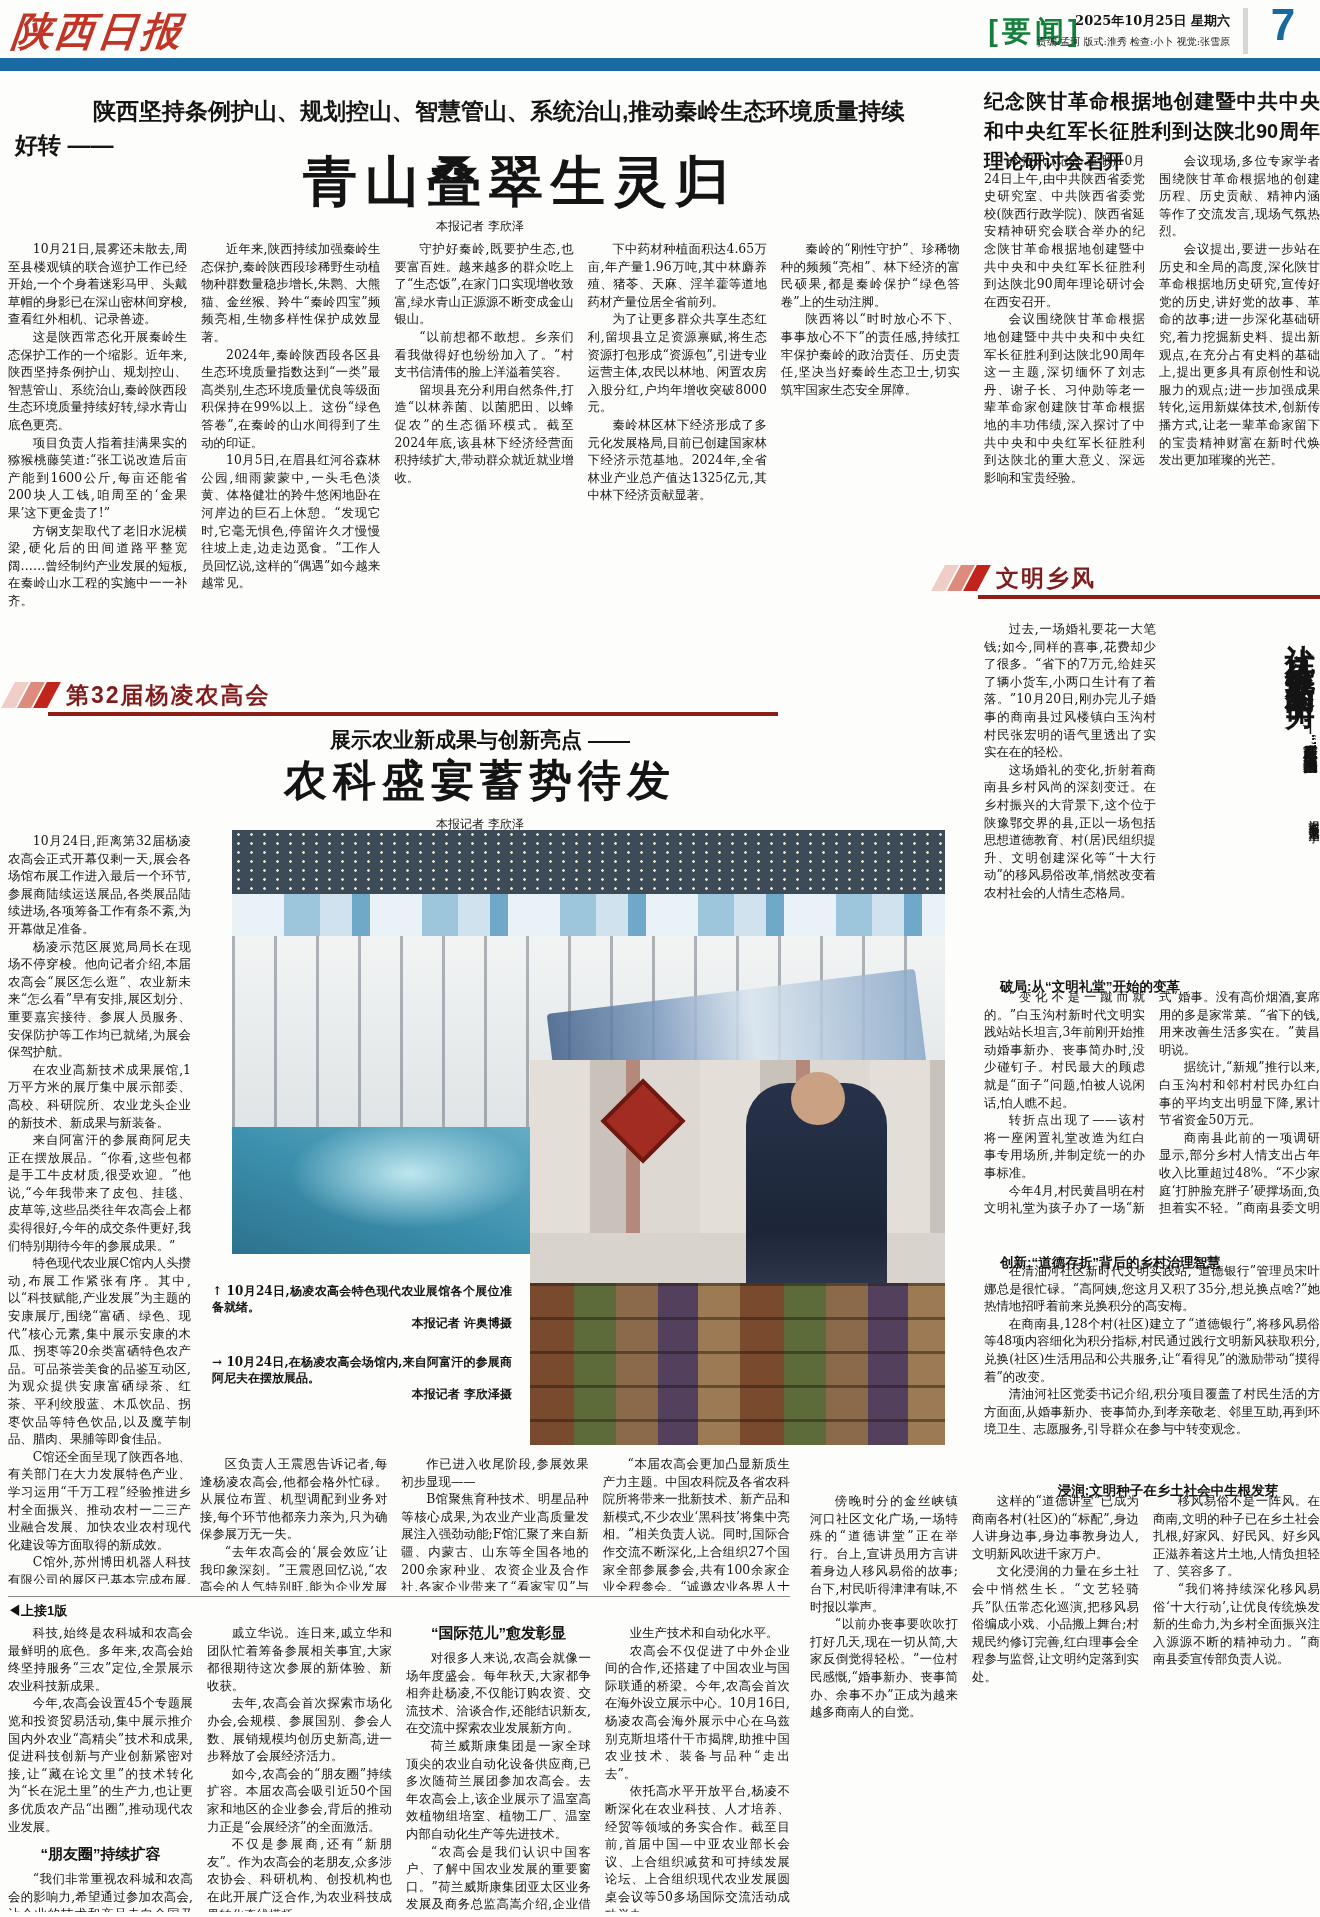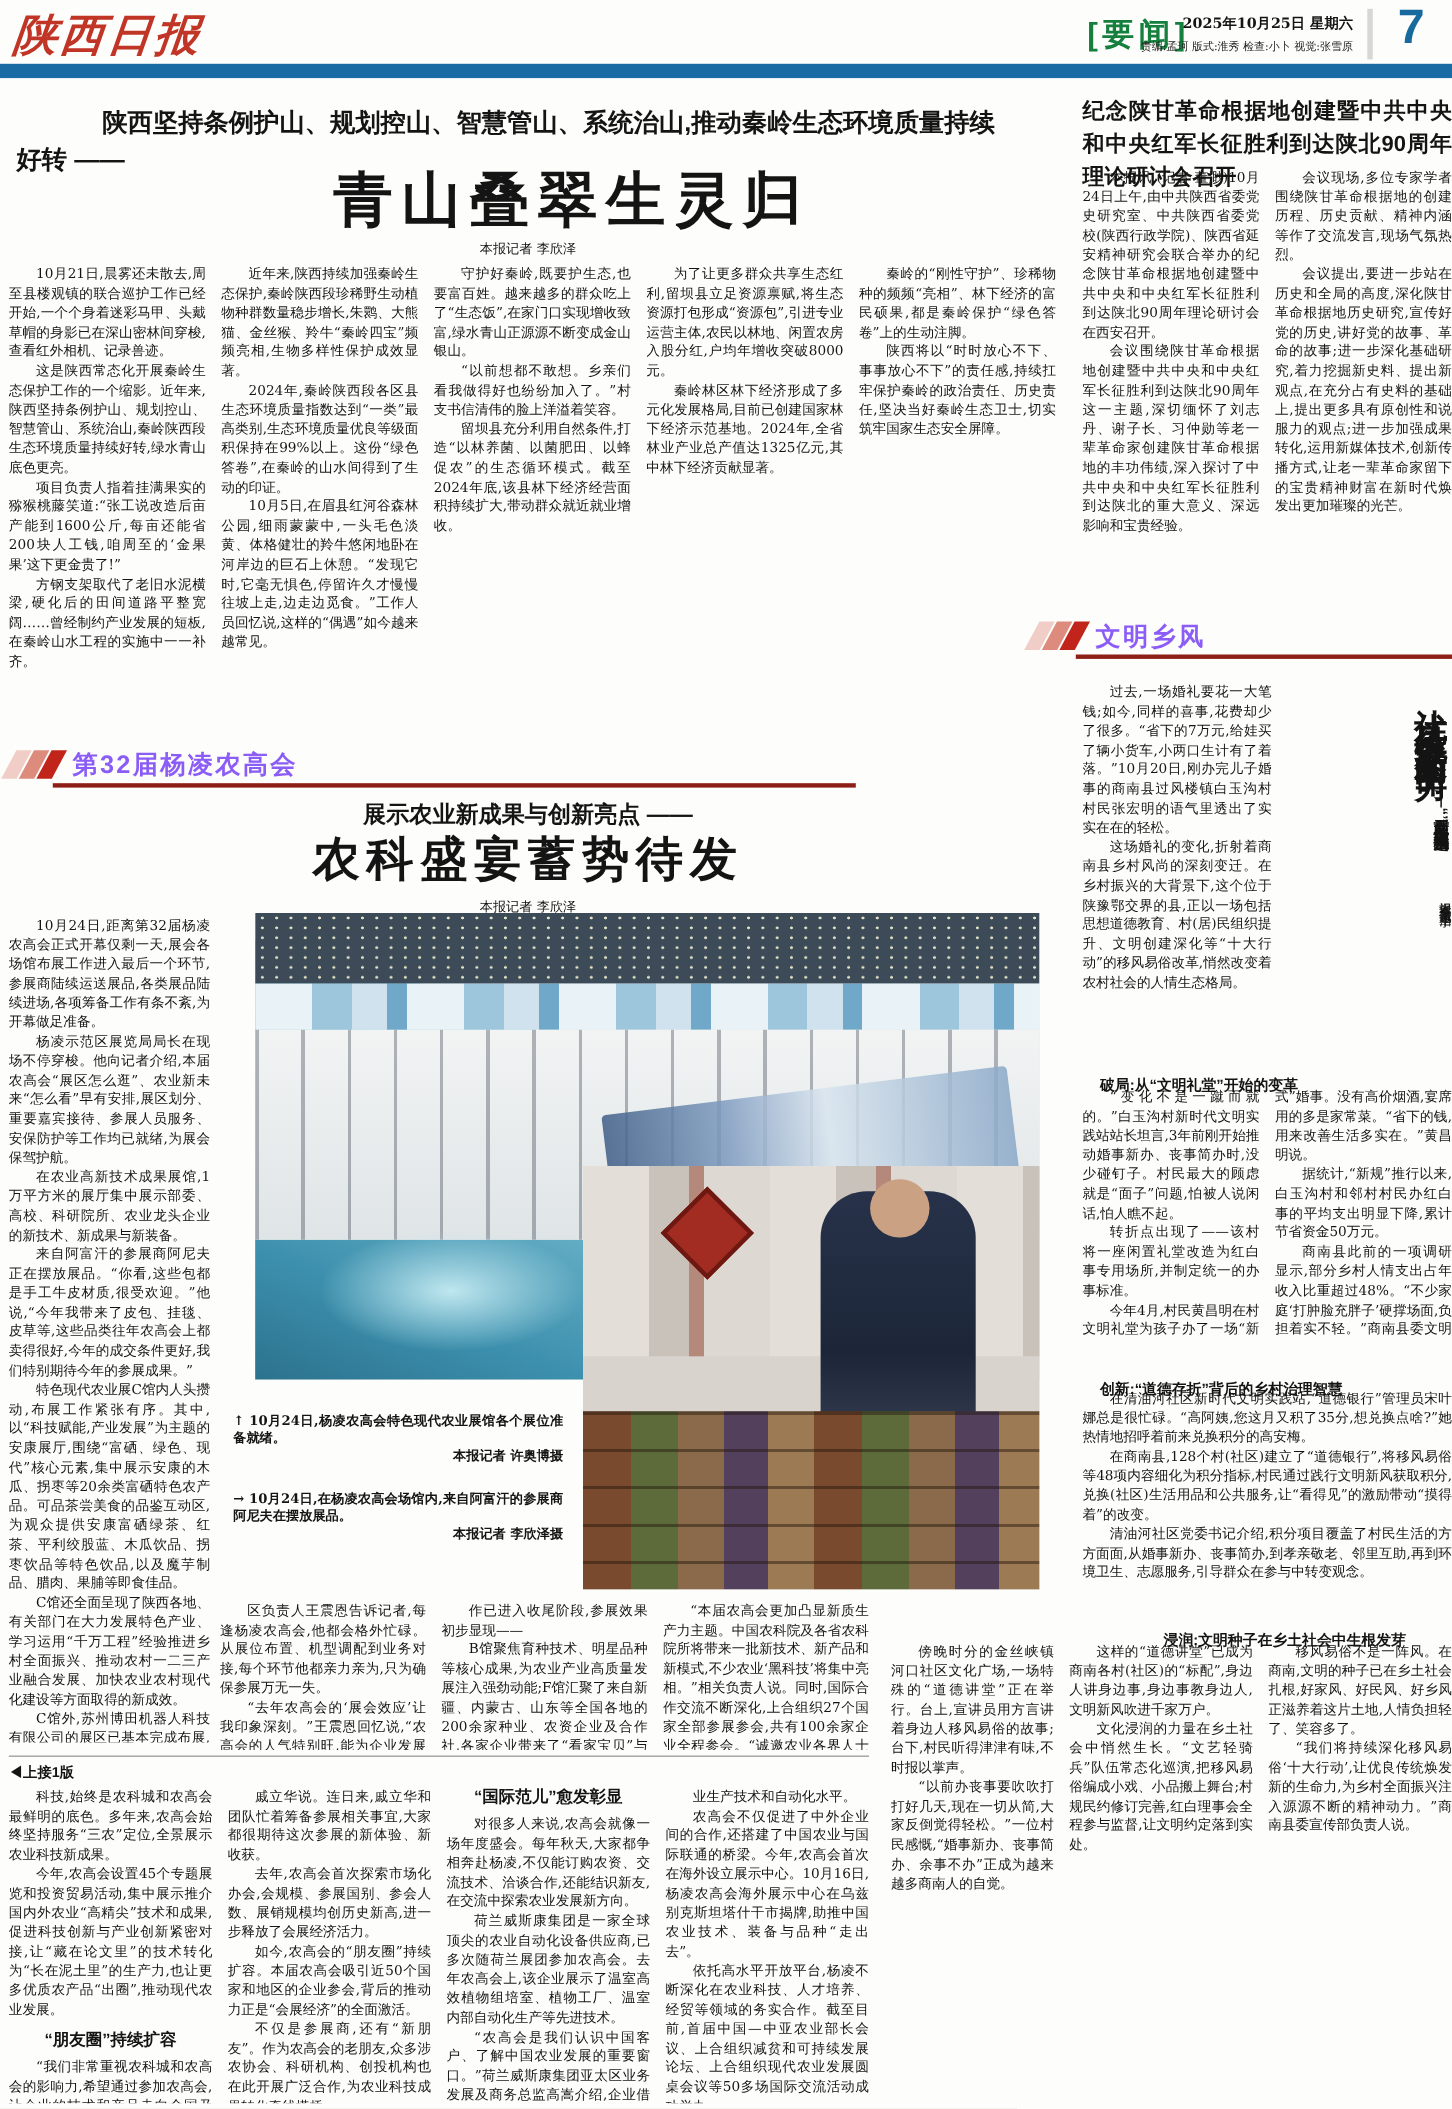--- a/index.html
+++ b/index.html
@@ -30,21 +30,21 @@
   #q-byline{position:absolute;left:0;top:218px;width:960px;text-align:center;font-size:12px;}
   #q-body{position:absolute;left:8px;top:240px;width:952px;height:404px;}
   
   #s-headline{position:absolute;left:984px;top:86px;width:336px;font-size:20px;font-weight:900;line-height:30px;
             margin:0;text-align:justify;font-family:"Liberation Sans",sans-serif;}
   #s-body{position:absolute;left:984px;top:152px;width:336px;height:402px;}
   
   .banner{position:absolute;height:36px;}
   .stripe{position:absolute;top:2px;width:14px;height:26px;transform:skewX(-28deg);}
   .st1{background:#f0cdc6;}.st2{background:#dd8b7d;}.st3{background:#c0241a;}
-  .banner .label{position:absolute;top:0;font-size:23px;font-weight:900;color:#8b5cf6;
+  .banner .label{position:absolute;top:0;font-size:23px;font-weight:900;color:#7f1d1d;
             font-family:"Liberation Sans",sans-serif;letter-spacing:2px;}
   .banner .rule{position:absolute;bottom:0;height:4px;background:#8e1f16;}
   #expo-banner{left:8px;top:680px;width:782px;}
   #wm-banner{left:938px;top:563px;width:382px;}
   
   #e-kicker{position:absolute;left:200px;top:726px;width:560px;text-align:center;font-size:21px;font-weight:bold;
             font-family:"Liberation Sans",sans-serif;}
   #e-headline{position:absolute;left:200px;top:752px;width:560px;text-align:center;font-size:43px;font-weight:900;
             letter-spacing:6px;margin:0;font-family:"Liberation Sans",sans-serif;}
   #e-byline{position:absolute;left:200px;top:816px;width:560px;text-align:center;font-size:12px;}
@@ -129,20 +129,21 @@
         <p class="para">近年来,陕西持续加强秦岭生态保护,秦岭陕西段珍稀野生动植物种群数量稳步增长,朱鹮、大熊猫、金丝猴、羚牛“秦岭四宝”频频亮相,生物多样性保护成效显著。</p>
         <p class="para">2024年,秦岭陕西段各区县生态环境质量指数达到“一类”最高类别,生态环境质量优良等级面积保持在99%以上。这份“绿色答卷”,在秦岭的山水间得到了生动的印证。</p>
         <p class="para">10月5日,在眉县红河谷森林公园,细雨蒙蒙中,一头毛色淡黄、体格健壮的羚牛悠闲地卧在河岸边的巨石上休憩。“发现它时,它毫无惧色,停留许久才慢慢往坡上走,边走边觅食。”工作人员回忆说,这样的“偶遇”如今越来越常见。</p>
       </div>
     <div class="col colp">
         <p class="para">守护好秦岭,既要护生态,也要富百姓。越来越多的群众吃上了“生态饭”,在家门口实现增收致富,绿水青山正源源不断变成金山银山。</p>
         <p class="para">“以前想都不敢想。乡亲们看我做得好也纷纷加入了。”村支书信清伟的脸上洋溢着笑容。</p>
         <p class="para">留坝县充分利用自然条件,打造“以林养菌、以菌肥田、以蜂促农”的生态循环模式。截至2024年底,该县林下经济经营面积持续扩大,带动群众就近就业增收。</p>
       </div>
     <div class="col colp">
+        <p class="para">下中药材种植面积达4.65万亩,年产量1.96万吨,其中林麝养殖、猪苓、天麻、淫羊藿等道地药材产量位居全省前列。</p>
         <p class="para">为了让更多群众共享生态红利,留坝县立足资源禀赋,将生态资源打包形成“资源包”,引进专业运营主体,农民以林地、闲置农房入股分红,户均年增收突破8000元。</p>
         <p class="para">秦岭林区林下经济形成了多元化发展格局,目前已创建国家林下经济示范基地。2024年,全省林业产业总产值达1325亿元,其中林下经济贡献显著。</p>
       </div>
     <div class="col colp">
         <p class="para">秦岭的“刚性守护”、珍稀物种的频频“亮相”、林下经济的富民硕果,都是秦岭保护“绿色答卷”上的生动注脚。</p>
         <p class="para">陕西将以“时时放心不下、事事放心不下”的责任感,持续扛牢保护秦岭的政治责任、历史责任,坚决当好秦岭生态卫士,切实筑牢国家生态安全屏障。</p>
       </div>
   </div>
 
   <h2 id="s-headline">纪念陕甘革命根据地创建暨中共中央和中央红军长征胜利到达陕北90周年理论研讨会召开</h2>

